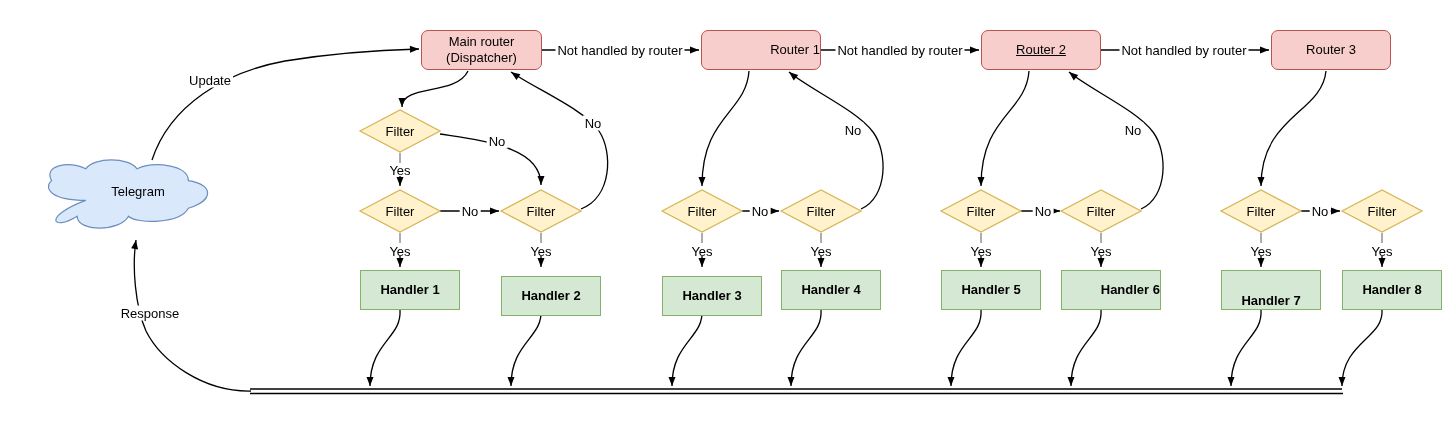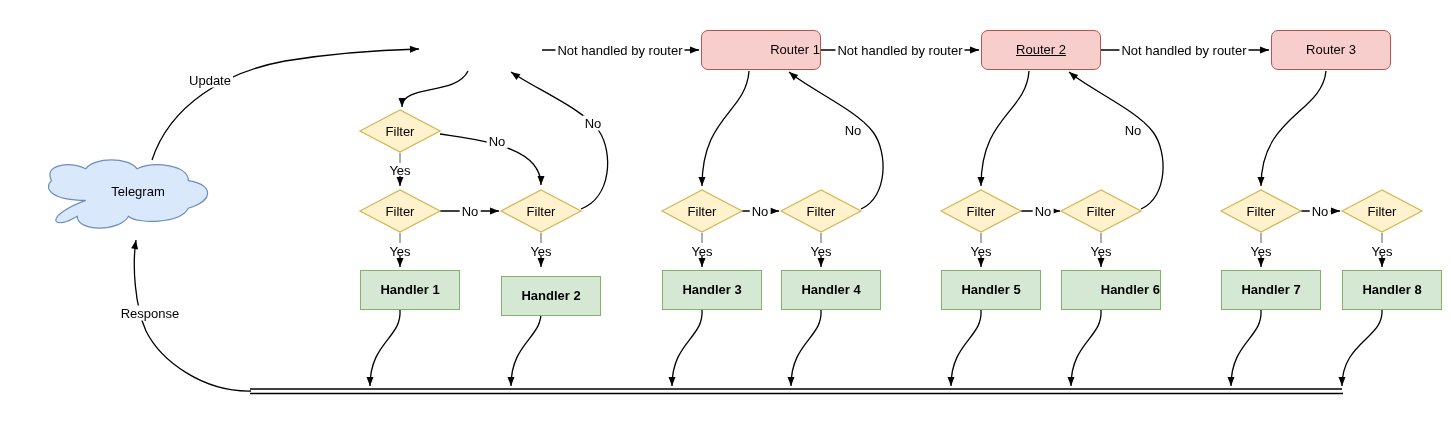--- a/index.html
+++ b/index.html
@@ -115,20 +115,24 @@
       <polygon class="diamond" points="781,211 821,190 861,211 821,232"></polygon>
       <polygon class="diamond" points="941,211 981,190 1021,211 981,232"></polygon>
       <polygon class="diamond" points="1061,211 1101,190 1141,211 1101,232"></polygon>
       <polygon class="diamond" points="1221,211 1261,190 1301,211 1261,232"></polygon>
       <polygon class="diamond" points="1342,211 1382,190 1422,211 1382,232"></polygon>
     </g>
   </svg>
 
   <div class="lbl" style="left:138px;top:191px;">Telegram</div>
 
+  <div class="node router" style="left:421px;top:30px;width:121px;">
+    <span>Main router</span>
+    <span>(Dispatcher)</span>
+  </div>
   <div class="node router" style="left:701px;top:30px;align-items:flex-end;">
     <span>Router 1</span>
   </div>
   <div class="node router" style="left:981px;top:30px;text-decoration:underline;">
     <span>Router 2</span>
   </div>
   <div class="node router" style="left:1271px;top:30px;">
     <span>Router 3</span>
   </div>
 
@@ -141,33 +145,33 @@
   <div class="lbl" style="left:1101px;top:211px;">Filter</div>
   <div class="lbl" style="left:1261px;top:211px;">Filter</div>
   <div class="lbl" style="left:1382px;top:211px;">Filter</div>
 
   <div class="node handler" style="left:360px;top:270px;">
     <span>Handler 1</span>
     </div>
   <div class="node handler" style="left:501px;top:270px;margin-top:6px;">
     <span>Handler 2</span>
     </div>
-  <div class="node handler" style="left:662px;top:270px;">
+  <div class="node handler" style="left:662px;top:276px;">
     <span>Handler 3</span>
     </div>
   <div class="node handler" style="left:781px;top:270px;">
     <span>Handler 4</span>
     </div>
   <div class="node handler" style="left:941px;top:270px;">
     <span>Handler 5</span>
     </div>
   <div class="node handler" style="left:1061px;top:270px;align-items:flex-end;">
     <span>Handler 6</span>
     </div>
-  <div class="node handler" style="left:1221px;top:270px;">
+  <div class="node handler" style="left:1221px;top:270px;justify-content:flex-end;">
     <span>Handler 7</span>
     </div>
   <div class="node handler" style="left:1342px;top:270px;">
     <span>Handler 8</span>
     </div>
 
   <div class="lbl bg" style="left:210px;top:80px;">Update</div>
   <div class="lbl bg" style="left:150px;top:313px;">Response</div>
 
   <div class="lbl bg" style="left:620px;top:50px;">Not handled by router</div>

